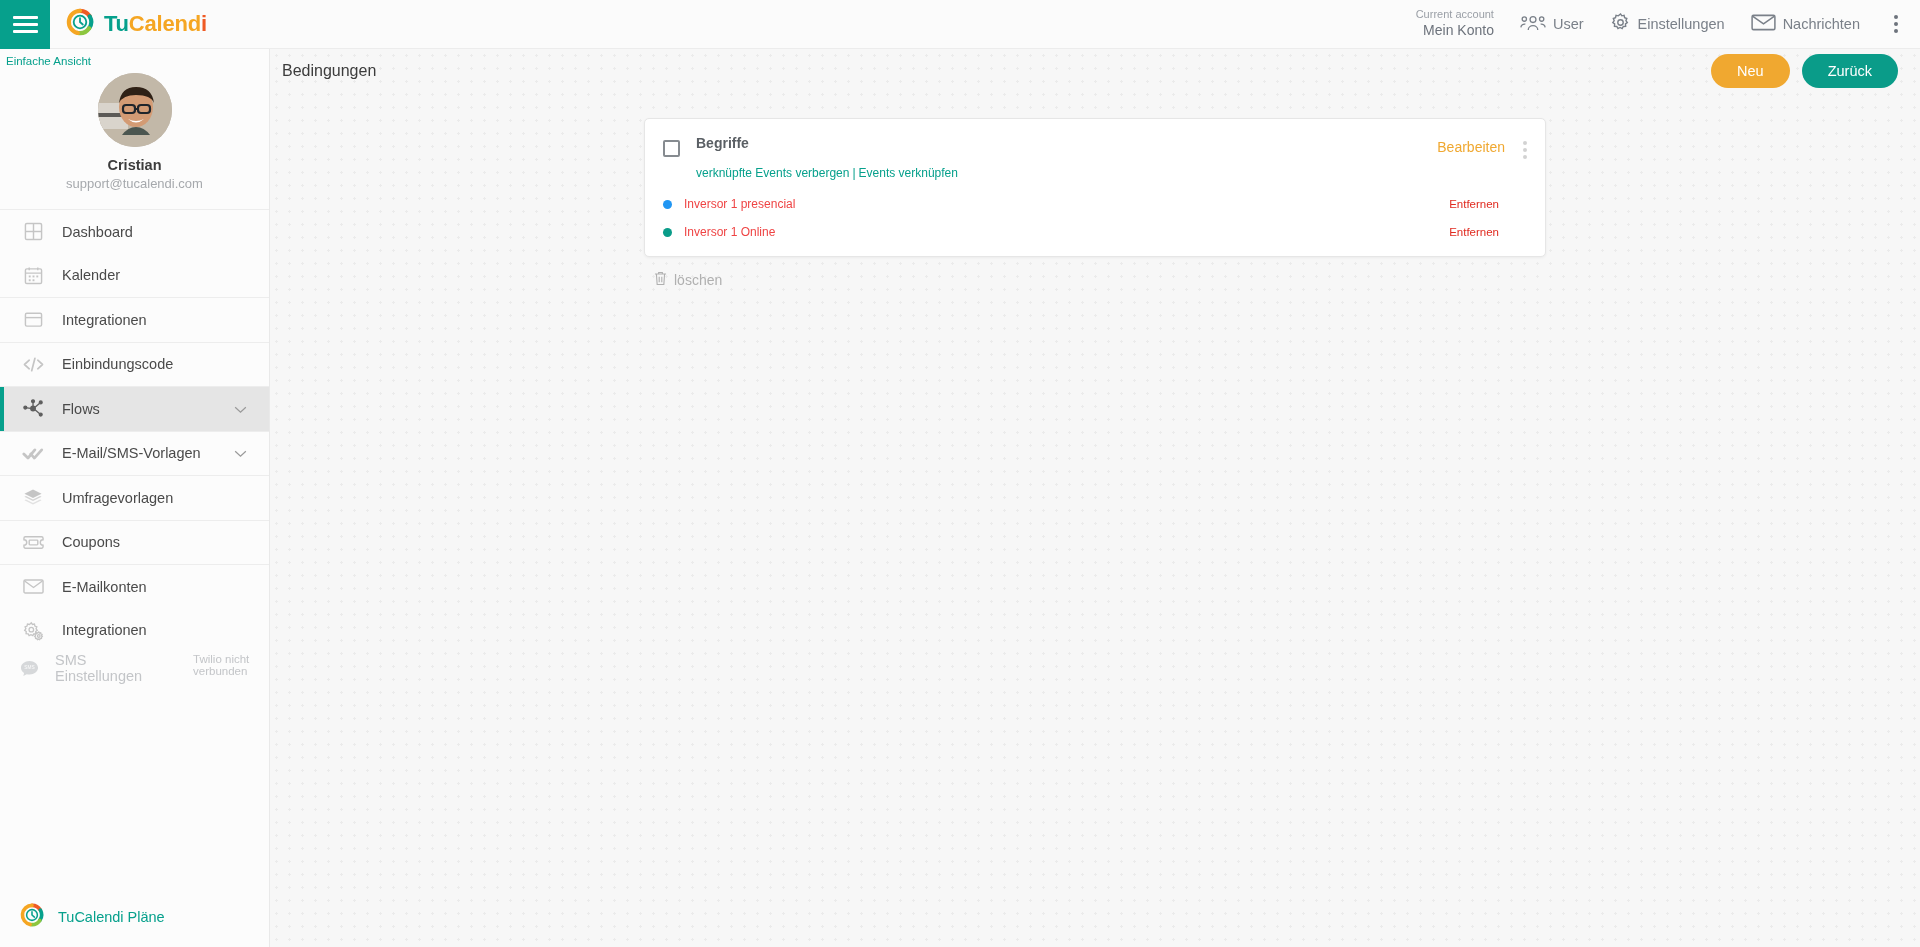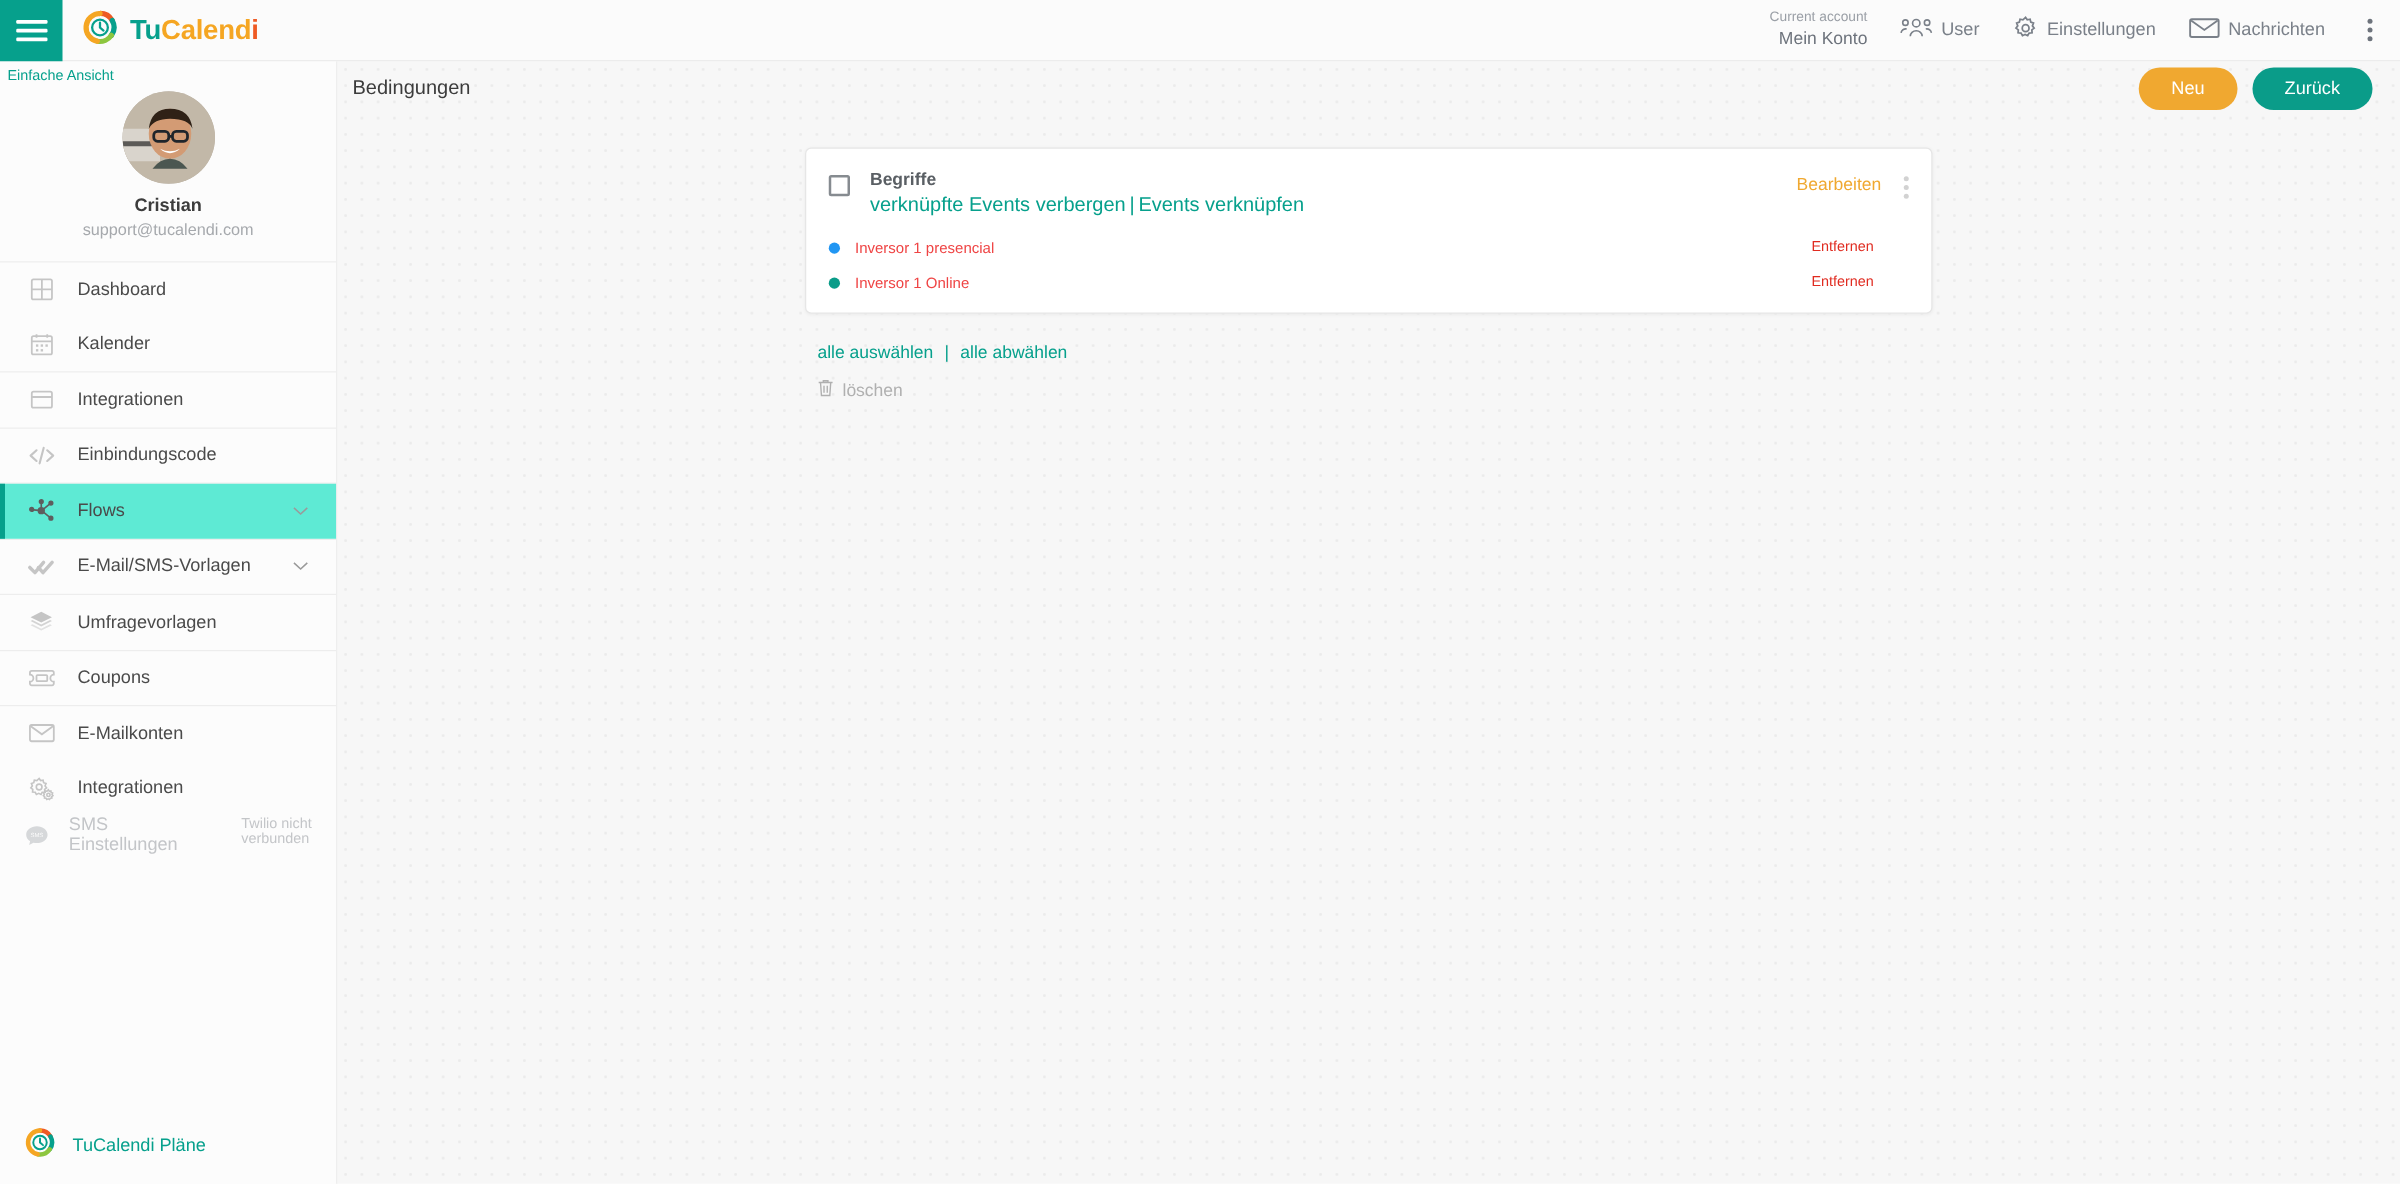--- a/index.html
+++ b/index.html
@@ -77,21 +77,21 @@
   .navitem {
     display: flex; align-items: center;
     height: 43.5px; padding-left: 18px;
     cursor: pointer; position: relative;
     color: #4a4a4a; font-size: 14.5px;
   }
   .navitem .nicon {
     width: 30px; display: flex; align-items: center; justify-content: center;
     margin-right: 14px; color: #c5c5c5;
   }
-  .navitem.active { background: #5eead4; }
+  .navitem.active { background: #e5e5e5; }
   .navitem.active::before {
     content: ""; position: absolute; left: 0; top: 0;
     width: 4px; height: 100%; background: #06a08c;
   }
   .navitem.active .nicon { color: #5e5e5e; }
   .navitem.disabled { color: #c3c5c8; }
   .navitem.disabled .nicon { color: #d6d8da; }
   .navitem .chev { margin-left: auto; margin-right: 22px; color: #9a9a9a; }
   .sep { height: 1px; background: #ededed; margin: 0; }
   .nav-sub { font-size: 11.5px; color: #c3c5c8; margin-top: 1px; }
@@ -138,21 +138,21 @@
   }
   .card-head { display: flex; align-items: flex-start; padding: 16px 18px 10px 18px; }
   .chk {
     width: 17px; height: 17px; border: 2px solid #868b90;
     border-radius: 2px; background: #fff;
     margin-right: 16px; margin-top: 5px;
     cursor: pointer; flex: none;
   }
   .card-head-txt { flex: 1; }
   .card-title { font-size: 14px; font-weight: bold; color: #5a5f64; }
-  .card-links { margin-top: 5px; font-size: 16px; color: #06a08c; }
+  .card-links { margin-top: 15px; font-size: 12px; color: #06a08c; }
   .card-links a { color: #06a08c; text-decoration: none; cursor: pointer; }
   .card-links .bar { color: #06a08c; margin: 0 3px; }
   .edit-link {
     color: #f0a830; font-size: 14px; cursor: pointer;
     margin-top: 4px; margin-right: 18px;
   }
   .kebab-card { display: flex; flex-direction: column; gap: 3px; cursor: pointer; margin-top: 6px; }
   .kebab-card i { width: 4px; height: 4px; border-radius: 50%; background: #d2d2d2; display: block; }
 
   .lrow {
@@ -461,23 +461,20 @@
         <span class="remove">Entfernen</span>
       </div>
       <div class="lrow">
         <span class="dot" style="background:#0a9c89"></span>
         <span class="lname">Inversor 1 Online</span>
         <span class="remove">Entfernen</span>
       </div>
       <div class="card-pad"></div>
     </div>
 
-    <div class="sel-links">
-      <a>alle auswählen</a><span class="bar">|</span><a>alle abwählen</a>
-    </div>
 
     <div class="del-row">
       <span>
         <svg width="13" height="15" viewBox="0 0 14 16" fill="none" stroke="#b0b0b0" stroke-width="1.2">
           <path d="M1 3.2h12M5 3.2V1.6h4v1.6M2.6 3.2l.8 11.2h7.2l.8-11.2M5.6 6v6M8.4 6v6"></path>
         </svg>
       </span>
       <span>löschen</span>
     </div>
   </div>

